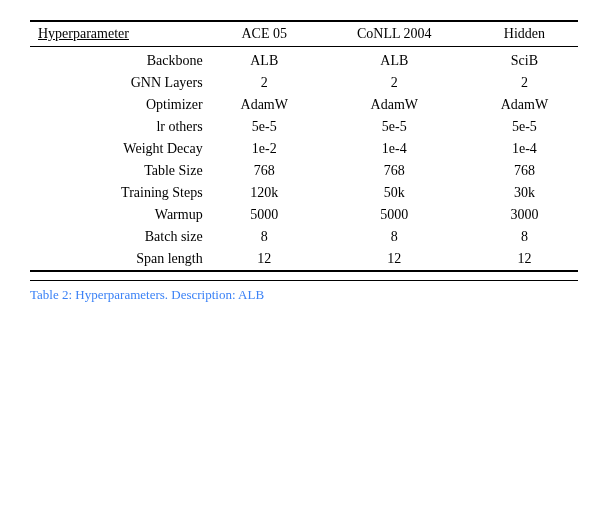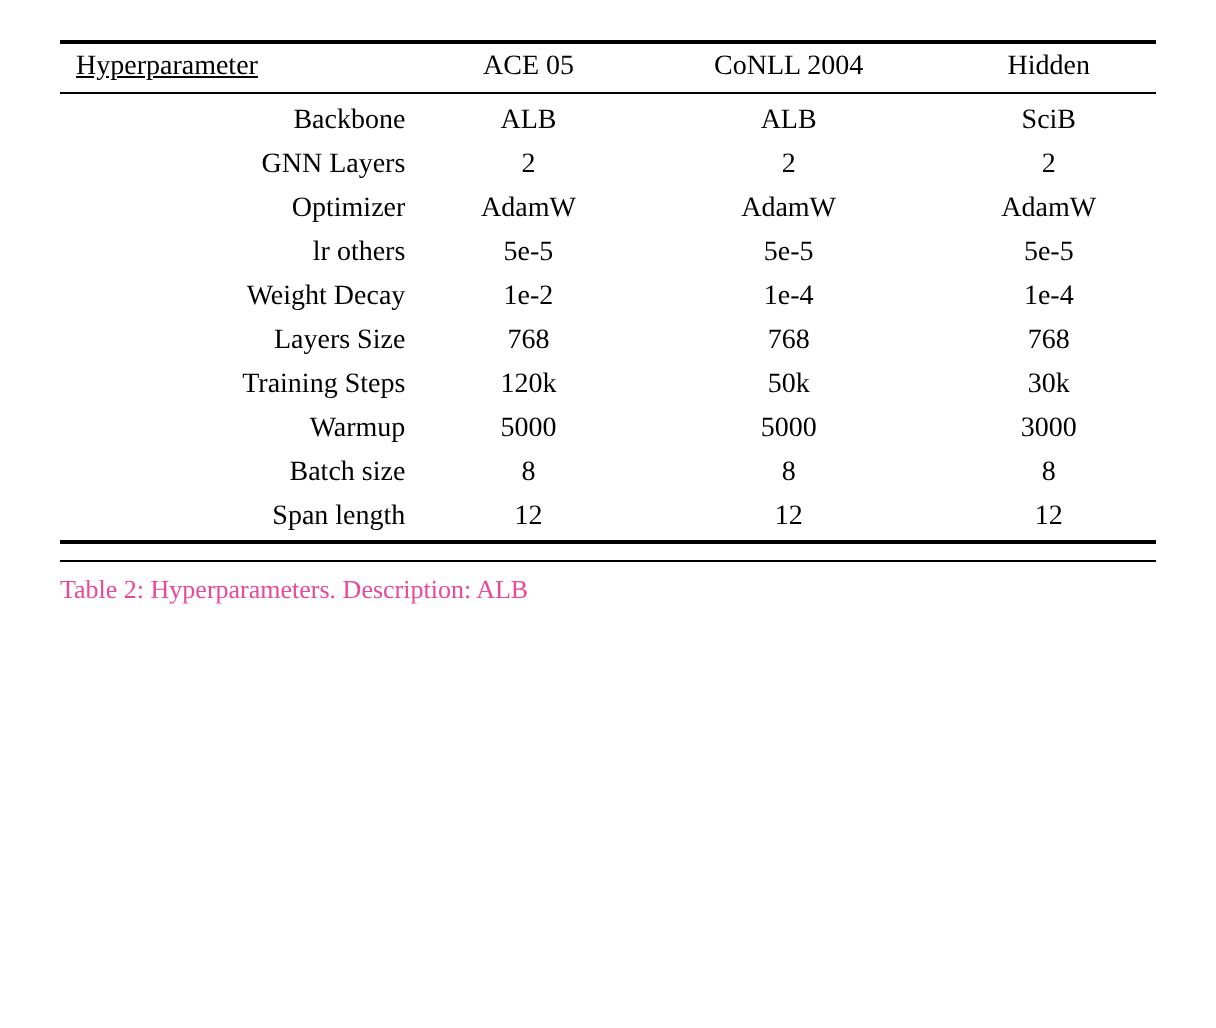--- a/index.html
+++ b/index.html
@@ -60,21 +60,21 @@
 
     tbody tr:first-child td {
       padding-top: 6px;
     }
 
     .caption {
       width: 100%;
       text-align: left;
       margin-top: 8px;
       font-size: 13px;
-      color: #ec4899;
+      color: #3b82f6;
       border-top: 1px solid #000;
       padding-top: 6px;
     }
   </style>
 </head>
 <body>
 
 <div class="table-container">
   <table>
     <thead>
@@ -110,21 +110,21 @@
           <td>5e-5</td>
           <td>5e-5</td>
         </tr>
         <tr>
           <td>Weight Decay</td>
           <td>1e-2</td>
           <td>1e-4</td>
           <td>1e-4</td>
         </tr>
         <tr>
-          <td>Layers Size</td>
+          <td>Table Size</td>
           <td>768</td>
           <td>768</td>
           <td>768</td>
         </tr>
         <tr>
           <td>Training Steps</td>
           <td>120k</td>
           <td>50k</td>
           <td>30k</td>
         </tr>

